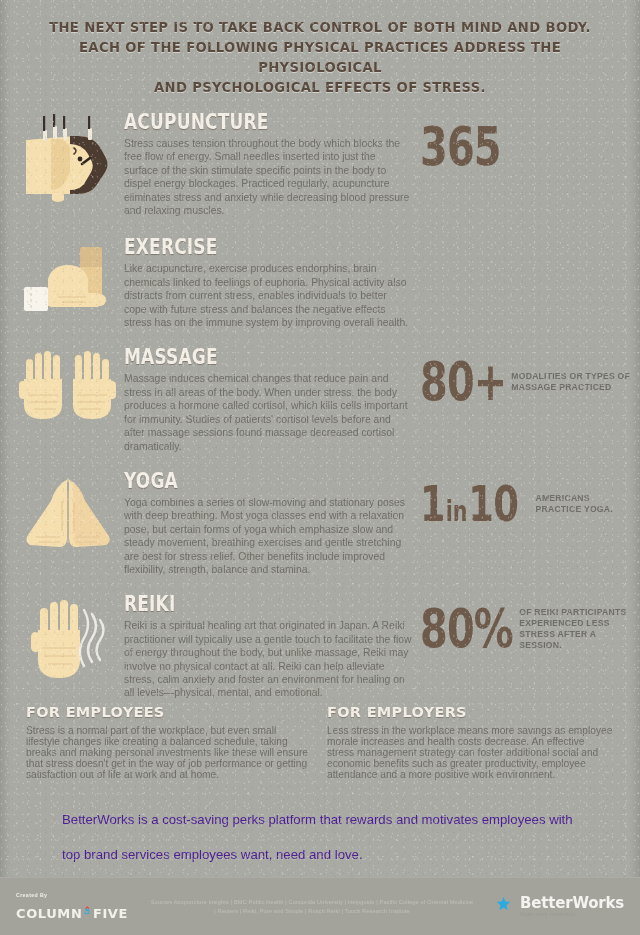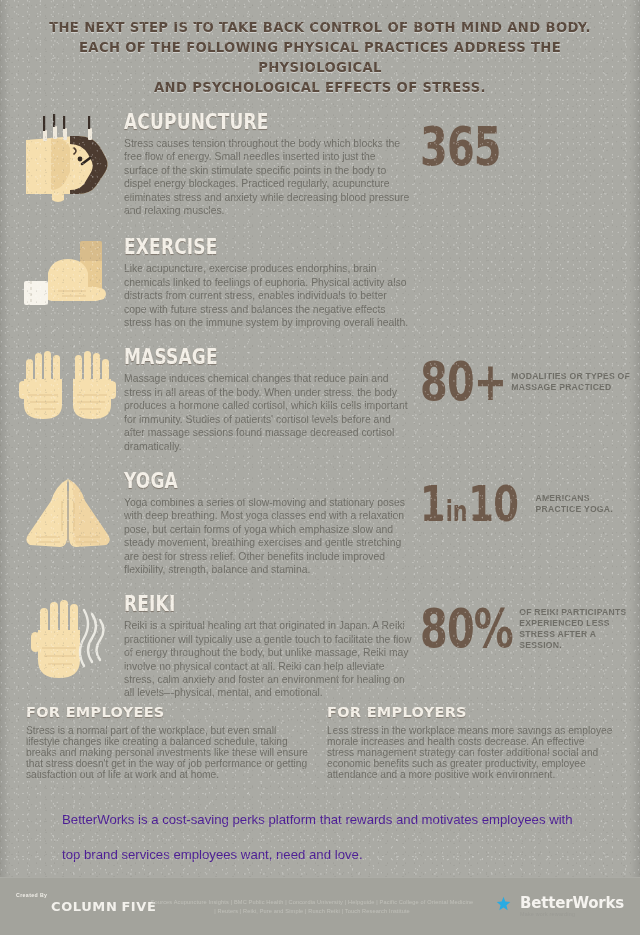--- a/index.html
+++ b/index.html
@@ -121,21 +121,21 @@
   
   footer{
     position:absolute; left:0; right:0; bottom:0; height:58px;
     background:#a3a39c;
     display:flex; align-items:center; z-index:6;
     padding:0 16px;
     border-top:1px solid rgba(255,255,255,.10);
   }
   .c5{ flex:0 0 auto; width:112px; }
   .c5-top{ font-size:5.2px; font-weight:bold; color:#f0eee8; letter-spacing:.4px; margin-bottom:1px; }
-  .c5-row{ display:flex; align-items:flex-start;margin-left:35px; }
+  .c5-row{ display:flex; align-items:flex-end; }
   .c5-word{
     font-family:"DejaVu Sans", sans-serif;
     font-weight:bold; font-size:13px; color:#f3f1ec; letter-spacing:.6px;
   }
   .c5-mark{ width:18px; height:22px; margin:0 2px; }
   .sources{
     flex:1 1 auto; text-align:center;
     font-size:5.6px; line-height:9px; color:#c0c0ba; letter-spacing:.15px;
     padding:0 6px;
   }
@@ -187,21 +187,21 @@
       <div class="p-title">ACUPUNCTURE</div>
       <div class="p-text">Stress causes tension throughout the body which blocks the free flow of energy. Small needles inserted into just the surface of the skin stimulate specific points in the body to dispel energy blockages. Practiced regularly, acupuncture eliminates stress and anxiety while decreasing blood pressure and relaxing muscles.</div>
     </div>
     <div class="p-stat">
       <div class="stat-num" style="font-size:54px;">
         <span>365</span>
       </div>
     </div>
   </div>
 
-  <div class="practice" style="margin-top:18px;">
+  <div class="practice" style="margin-top:18px;align-items:center;">
     <div class="p-art">
       <svg width="100" height="78" viewBox="0 0 100 78">
         <rect x="62" y="2" width="22" height="52" rx="3" fill="#e8cb94"></rect>
         <rect x="62" y="2" width="22" height="20" fill="#cbb184" opacity=".55"></rect>
         <path d="M30 34 Q34 20 50 20 Q66 20 70 34 L70 52 L30 52 Z" fill="#f6dfae"></path>
         <rect x="28" y="48" width="56" height="14" rx="6" fill="#f6dfae"></rect>
         <circle cx="82" cy="55" r="6" fill="#f6dfae"></circle>
         <rect x="6" y="42" width="24" height="24" rx="2" fill="#f7f4ec"></rect>
         <path d="M13 42 L13 66 M13 44 l0 0" stroke="#d8d3c6" stroke-width="1.2" stroke-dasharray="3 3"></path>
         <path d="M40 52 h28 M44 57 h24" stroke="#e2c692" stroke-width="1.2"></path>

